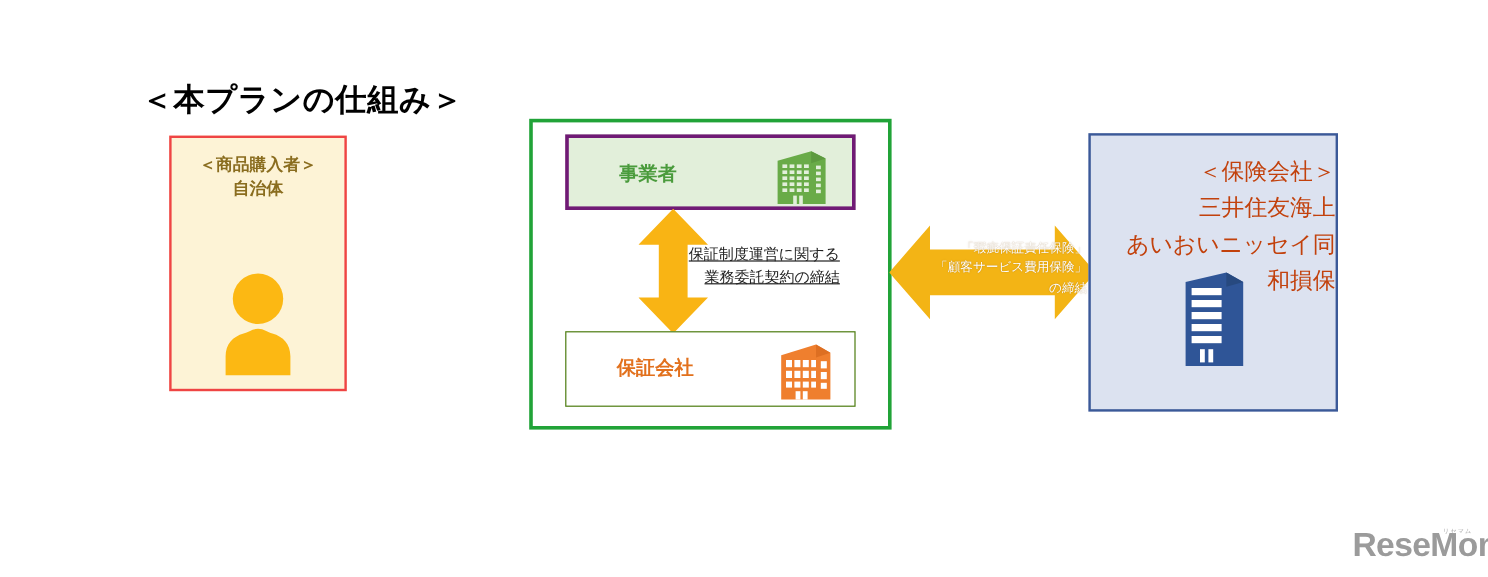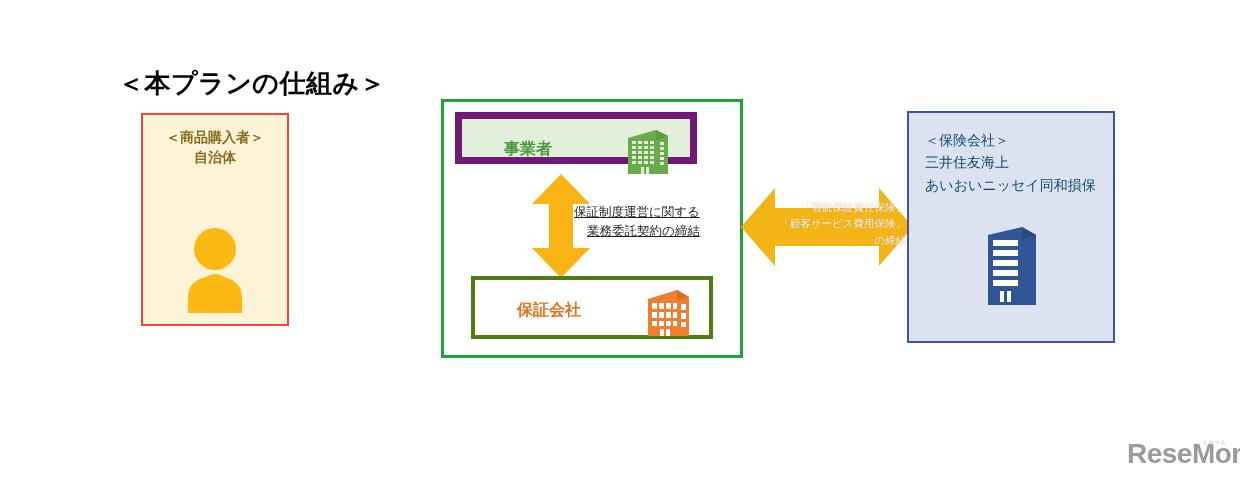--- a/index.html
+++ b/index.html
@@ -89,26 +89,26 @@
     left: 441px;
     top: 99px;
     width: 302px;
     height: 259px;
     border: 3px solid #21a338;
     background: #ffffff;
     box-sizing: border-box;
   }
   .operator-box {
     position: absolute;
-    left: 455px;
+    left: 471px;
     top: 112px;
     width: 242px;
-    height: 52px;
+    height: 63px;
     background: #e2efda;
-    border: 7px solid #701a75;
+    border: 3px solid #701a75;
     box-sizing: border-box;
   }
   .operator-label {
     position: absolute;
     left: 42px;
     top: 20px;
     font-size: 16px;
     font-weight: bold;
     color: #4a9b3c;
     white-space: nowrap;
@@ -119,21 +119,21 @@
     top: 7px;
   }
 
   .guarantor-box {
     position: absolute;
     left: 471px;
     top: 276px;
     width: 242px;
     height: 63px;
     background: #ffffff;
-    border: 4px solid #4d7c0f;
+    border: 1px solid #4d7c0f;
     box-sizing: border-box;
   }
   .guarantor-label {
     position: absolute;
     left: 42px;
     top: 20px;
     font-size: 16px;
     font-weight: bold;
     color: #e2711d;
     white-space: nowrap;
@@ -193,24 +193,25 @@
     width: 208px;
     height: 232px;
     background: #dce2f0;
     border: 2px solid #3b5998;
     box-sizing: border-box;
   }
   .insurer-label {
     position: absolute;
     left: 16px;
     top: 16px;
-    font-size: 14px;
-    color: #0c4a6e;
+    font-size: 19px;
+    color: #c2410c;
     line-height: 1.6;
     white-space: pre-line;
+    text-align: right;
   }
   .blue-building {
     position: absolute;
     left: 50%;
     top: 110px;
     transform: translateX(-50%);
   }
 
   
   .watermark {

